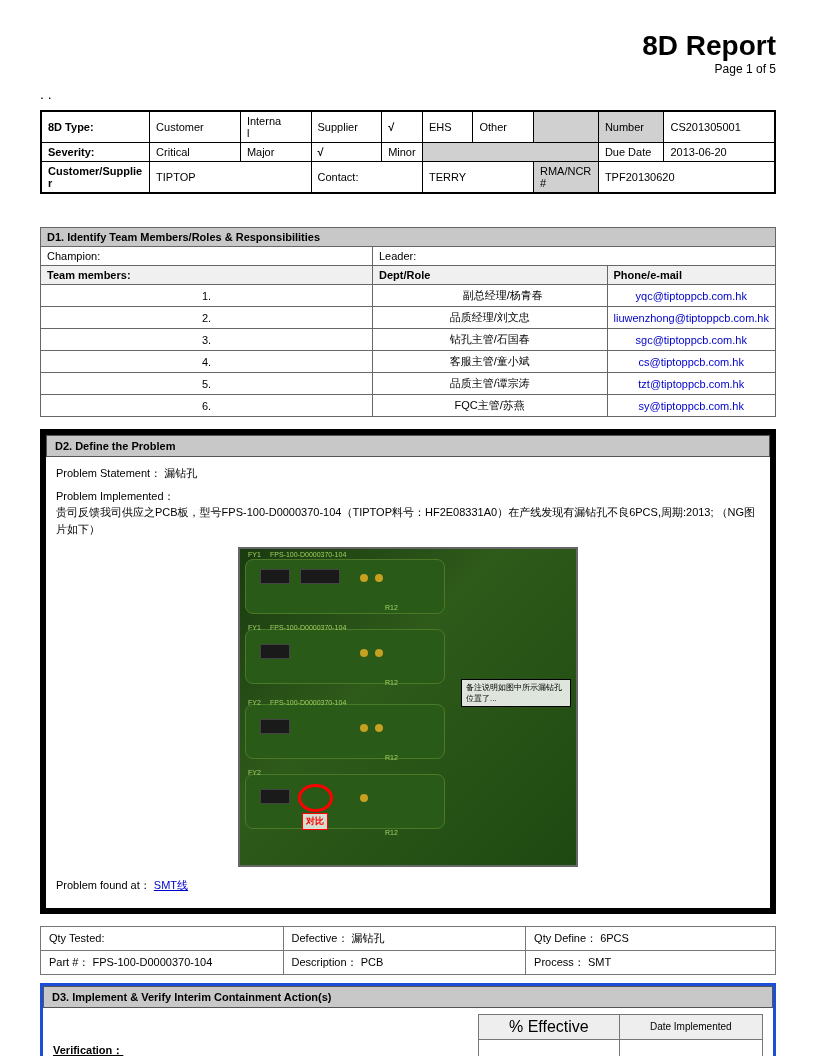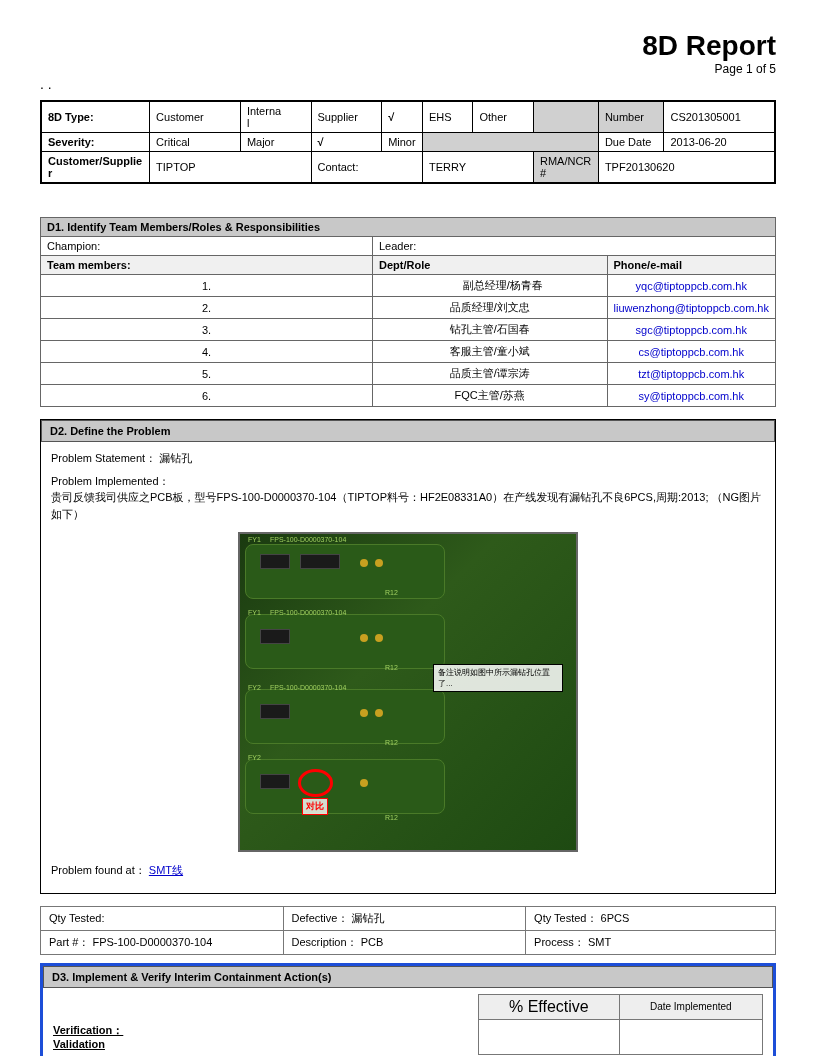--- a/index.html
+++ b/index.html
@@ -7,21 +7,21 @@
       font-family: Arial, sans-serif;
       font-size: 11px;
       background: #fff;
       color: #000;
       width: 816px;
       min-height: 1056px;
       padding: 30px 40px;
     }
     .header-right {
       text-align: right;
-      margin-bottom: 0;
+      margin-bottom: 10px;
     }
     .header-right h1 {
       font-size: 28px;
       font-weight: bold;
     }
     .header-right .page-info {
       font-size: 12px;
     }
     .dots {
       font-size: 14px;
@@ -79,21 +79,21 @@
     }
     .team-row td {
       text-align: center;
     }
     .team-row td:first-child {
       text-align: center;
       width: 80px;
     }
     a { color: #00c; text-decoration: none; }
     .problem-section {
-      border: 1px solid #000000;
+      border: 6px solid #000000;
       margin-bottom: 12px;
       padding: 0;
     }
     .problem-body {
       padding: 8px 10px;
     }
     .problem-body p {
       margin-bottom: 6px;
       line-height: 1.5;
     }
@@ -304,21 +304,21 @@
         <div class="pcb-pad" style="top:245px;left:120px;"></div>
 
         <div style="position:absolute;top:2px;left:8px;color:#a0d060;font-size:7px;">FY1</div>
         <div style="position:absolute;top:2px;left:30px;color:#a0d060;font-size:7px;">FPS-100-D0000370-104</div>
         <div style="position:absolute;top:75px;left:8px;color:#a0d060;font-size:7px;">FY1</div>
         <div style="position:absolute;top:75px;left:30px;color:#a0d060;font-size:7px;">FPS-100-D0000370-104</div>
         <div style="position:absolute;top:150px;left:8px;color:#a0d060;font-size:7px;">FY2</div>
         <div style="position:absolute;top:150px;left:30px;color:#a0d060;font-size:7px;">FPS-100-D0000370-104</div>
         <div style="position:absolute;top:220px;left:8px;color:#a0d060;font-size:7px;">FY2</div>
 
-        <div class="annotation-box" style="top:130px;right:13px;width:130px;margin-left:24px;">
+        <div class="annotation-box" style="top:130px;right:5px;width:110px;margin-left:24px;">
           备注说明如图中所示漏钻孔位置了...
         </div>
 
         <div class="red-circle" style="top:235px;left:58px;width:35px;height:28px;"></div>
 
         <div style="position:absolute;bottom:35px;left:62px;color:red;font-size:9px;font-weight:bold;background:rgba(255,255,255,0.8);padding:1px 3px;border:1px solid red;">对比</div>
 
         <div style="position:absolute;top:55px;left:145px;color:#a0d060;font-size:7px;">R12</div>
         <div style="position:absolute;top:130px;left:145px;color:#a0d060;font-size:7px;">R12</div>
         <div style="position:absolute;top:205px;left:145px;color:#a0d060;font-size:7px;">R12</div>
@@ -337,21 +337,21 @@
   <tbody>
     <tr>
       <td style="width:33%;">
         <span>Qty Tested:</span>
       </td>
       <td style="width:33%;">
         <span>Defective：</span>
         <span>漏钻孔</span>
       </td>
       <td style="width:34%;">
-        <span>Qty Tested：</span>
+        <span>Qty Define：</span>
         <span>6PCS</span>
       </td>
     </tr>
     <tr>
       <td>
         <span>Part #：</span>
         <span>FPS-100-D0000370-104</span>
       </td>
       <td>
         <span>Description：</span>

